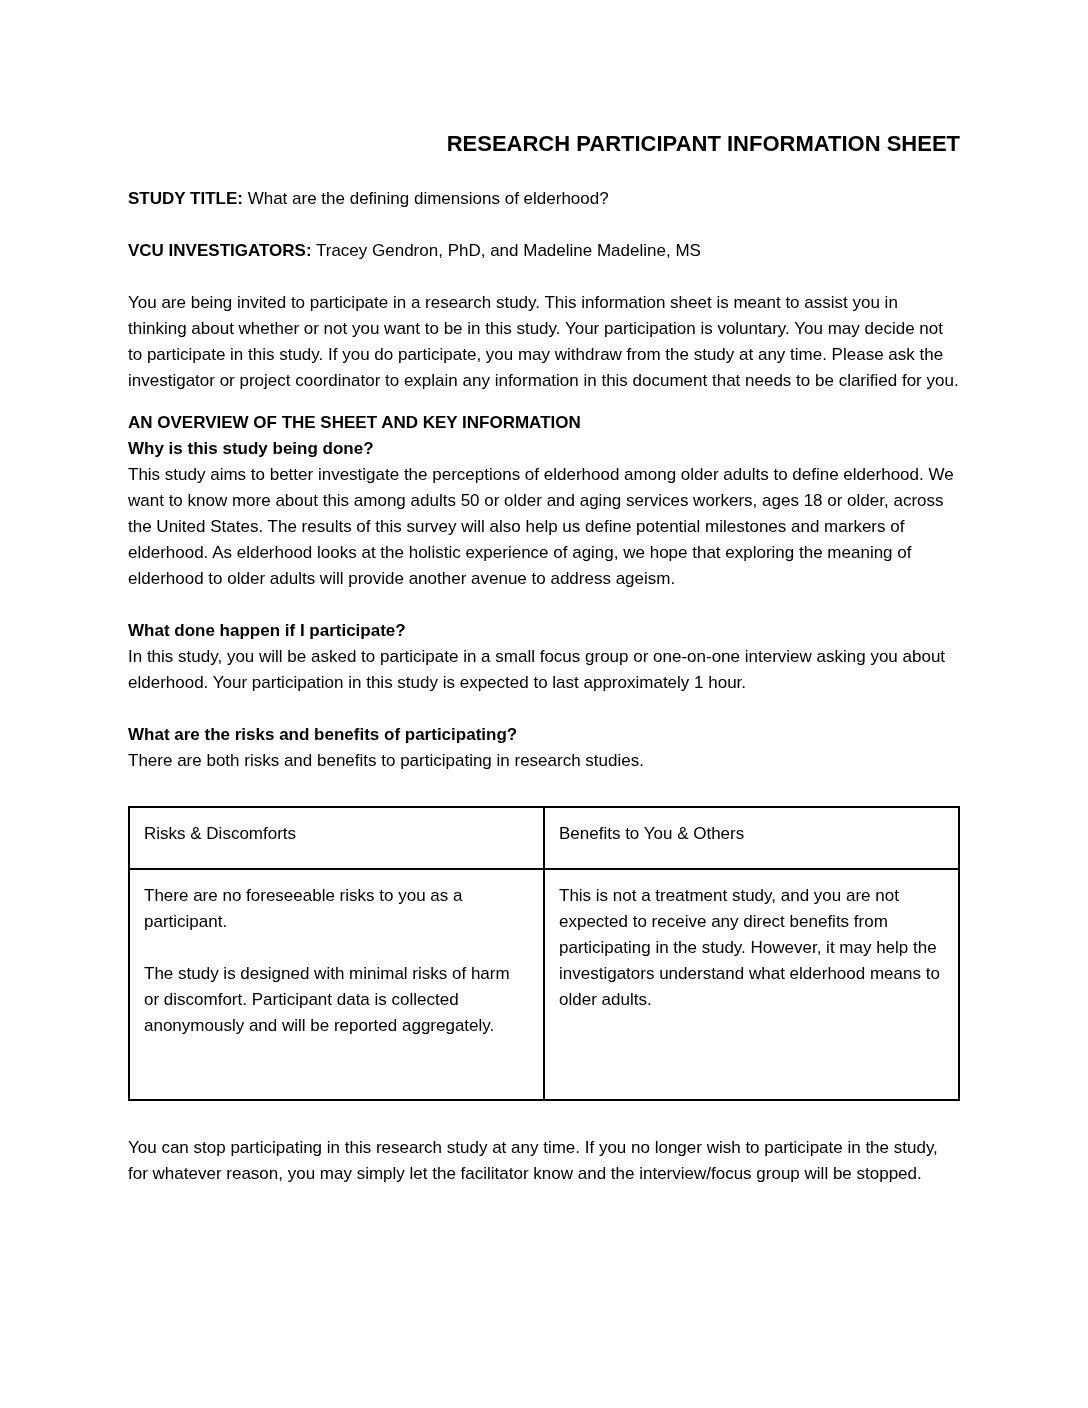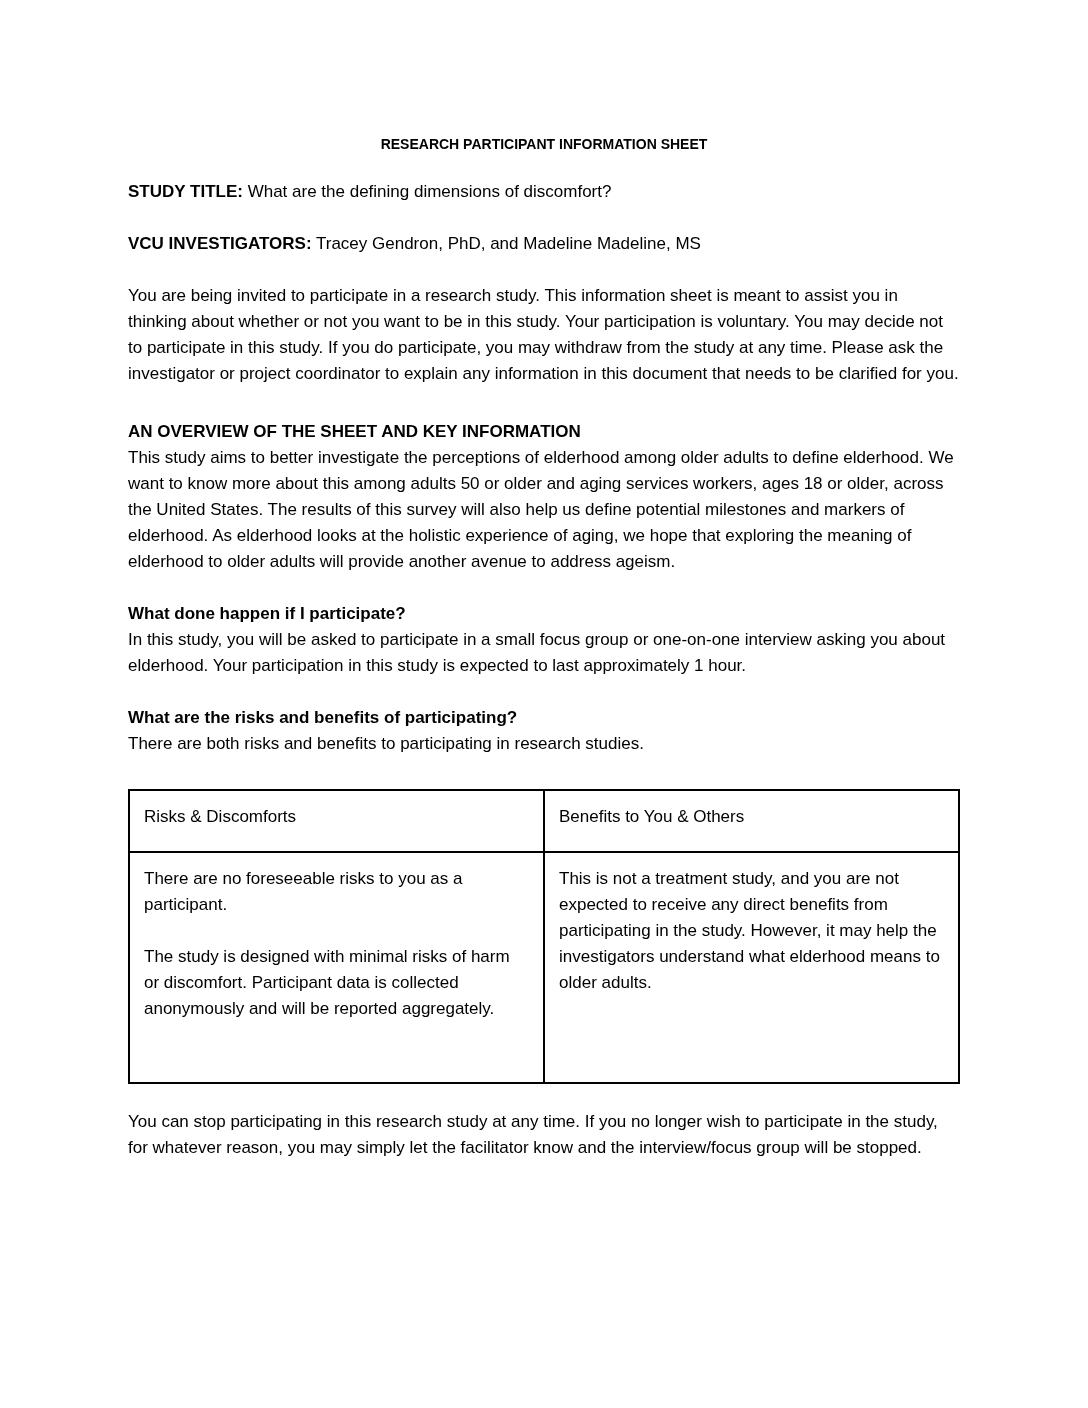--- a/index.html
+++ b/index.html
@@ -11,64 +11,65 @@
     font-family: "Liberation Sans", "DejaVu Sans", sans-serif;
     font-size: 17px;
     line-height: 26px;
     color: #000000;
   }
   .page {
     padding: 130px 128px 0 128px;
     width: 1088px;
   }
   .doc-title {
-    text-align: center;
-    font-size: 14px;
+    text-align: right;
+    font-size: 22px;
     font-weight: bold;
     line-height: 28px;
-    margin-bottom: 21px;
+    margin-bottom: 28px;
   }
   .labeled-line { margin-bottom: 26px; }
   .labeled-line .label { font-weight: bold; }
-  .para { margin-bottom: 32px; }
+  .para { margin-bottom: 16px; }
   .section { margin-bottom: 26px; }
   .section-heading { font-weight: bold; }
   .section-subheading { font-weight: bold; }
   .info-table {
     width: 100%;
     border-collapse: collapse;
     margin-top: 32px;
-    margin-bottom: 25px;
+    margin-bottom: 34px;
   }
   .info-table th, .info-table td {
     border: 2px solid #000000;
     vertical-align: top;
     text-align: left;
     font-weight: normal;
     padding: 13px 14px;
     width: 50%;
   }
   .info-table th { height: 62px; }
   .info-table td { height: 231px; white-space: pre-line; }
 </style>
 </head>
 <body>
 
 <div class="page">
 
   <h1 class="doc-title">RESEARCH PARTICIPANT INFORMATION SHEET</h1>
 
-  <p class="labeled-line"><span class="label">STUDY TITLE:</span><span> What are the defining dimensions of discomfort?</span></p>
+  <p class="labeled-line"><span class="label">STUDY TITLE:</span><span> What are the defining dimensions of elderhood?</span></p>
 
   <p class="labeled-line"><span class="label">VCU INVESTIGATORS:</span><span> Tracey Gendron, PhD, and Madeline Madeline, MS</span></p>
 
   <p class="para">You are being invited to participate in a research study. This information sheet is meant to assist you in thinking about whether or not you want to be in this study. Your participation is voluntary. You may decide not to participate in this study. If you do participate, you may withdraw from the study at any time. Please ask the investigator or project coordinator to explain any information in this document that needs to be clarified for you.</p>
 
   <div class="section">
     <div class="section-heading">AN OVERVIEW OF THE SHEET AND KEY INFORMATION</div>
+    <div class="section-subheading">Why is this study being done?</div>
     <div>This study aims to better investigate the perceptions of elderhood among older adults to define elderhood. We want to know more about this among adults 50 or older and aging services workers, ages 18 or older, across the United States. The results of this survey will also help us define potential milestones and markers of elderhood. As elderhood looks at the holistic experience of aging, we hope that exploring the meaning of elderhood to older adults will provide another avenue to address ageism.</div>
   </div>
 
   <div class="section">
     <div class="section-heading">What done happen if I participate?</div>
     <div>In this study, you will be asked to participate in a small focus group or one-on-one interview asking you about elderhood. Your participation in this study is expected to last approximately 1 hour.</div>
   </div>
 
   <div class="section">
     <div class="section-heading">What are the risks and benefits of participating?</div>

